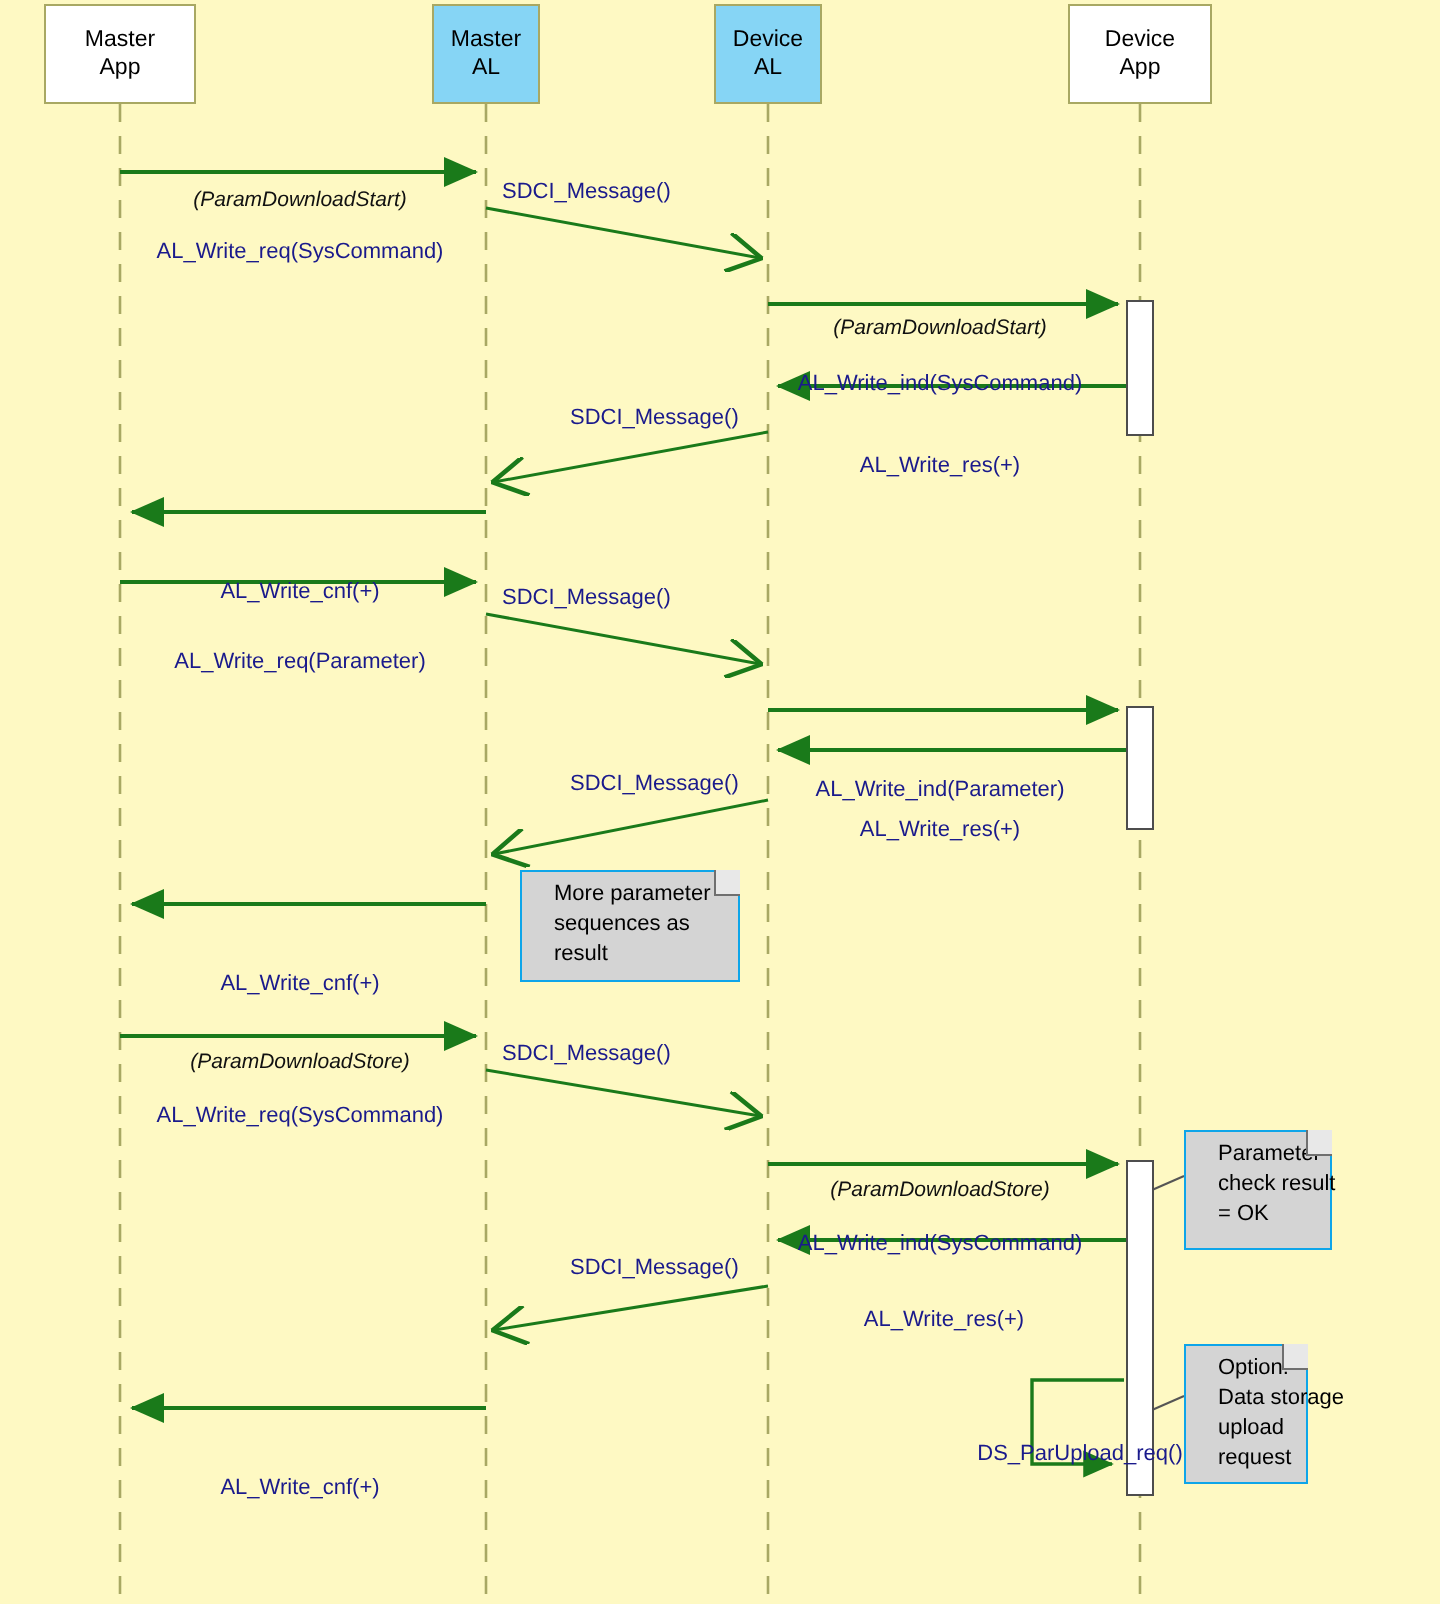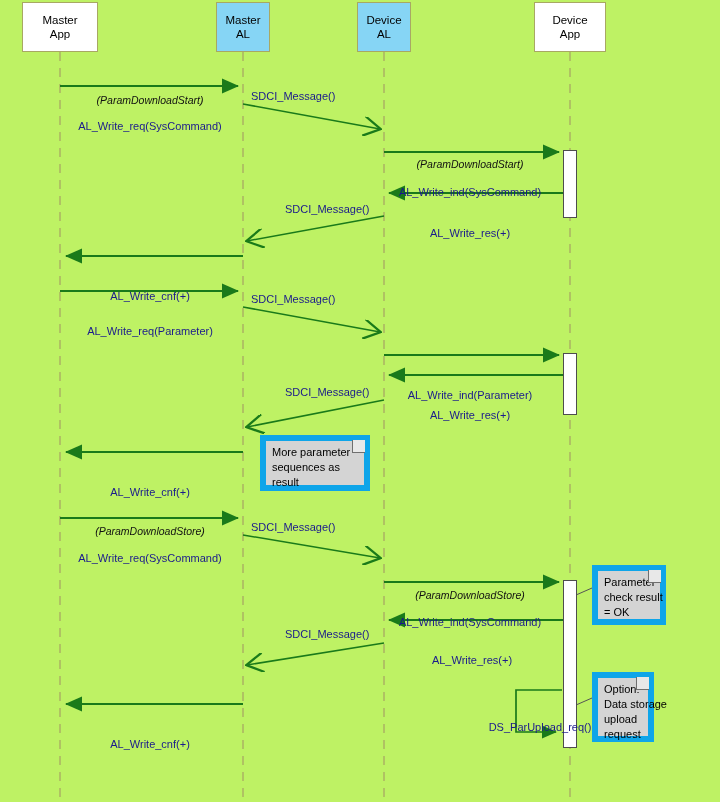--- a/index.html
+++ b/index.html
@@ -1,35 +1,35 @@
 <!DOCTYPE html>
 <html><head>
 <meta charset="utf-8">
 <style>
   html,body{margin:0;padding:0;background:#ffffff;}
   body{width:720px;height:802px;font-family:"Liberation Sans",sans-serif;}
-  #diagram{position:relative;width:720px;height:802px;overflow:hidden;background:#bef264;}
+  #diagram{position:relative;width:720px;height:802px;overflow:hidden;background:#fef9c3;}
   svg#canvas{position:absolute;left:0;top:0;width:720px;height:802px;}
 
   .lifeline-box{position:absolute;box-sizing:border-box;border:1px solid #a8a863;
     display:flex;flex-direction:column;align-items:center;justify-content:center;
     font-size:11.5px;color:#000;line-height:14px;text-align:center;}
   .lifeline-box.blue{background:#86d5f5;}
   .lifeline-box.white{background:#ffffff;}
   .lifeline-box span{display:block;}
 
   .msg-label{position:absolute;font-size:11px;color:#1a1a8c;white-space:nowrap;
     line-height:12px;}
   .msg-label.center{transform:translateX(-50%);margin-top:48px;}
   .msg-sublabel{position:absolute;font-size:10.5px;color:#111;font-style:italic;
     white-space:nowrap;line-height:12px;transform:translateX(-50%);}
 
   .note{position:absolute;box-sizing:border-box;background:#d4d4d4;
-    border:6px solid #0ea5e9;font-size:11px;color:#000;line-height:15px;
-    padding:4px 5px 4px 6px;}
+    border:1px solid #0ea5e9;font-size:11px;color:#000;line-height:15px;
+    padding:4px 5px 4px 16px;}
   .note .fold{position:absolute;right:-1px;top:-1px;width:12px;height:12px;
     background:#e8e8e8;border-left:1px solid #6f6f6f;border-bottom:1px solid #6f6f6f;}
   .note-line{display:block;white-space:nowrap;}
 
   .activation{position:absolute;box-sizing:border-box;background:#ffffff;
     border:1.6px solid #4d4d4d;}
 </style>
 </head>
 <body>
 

